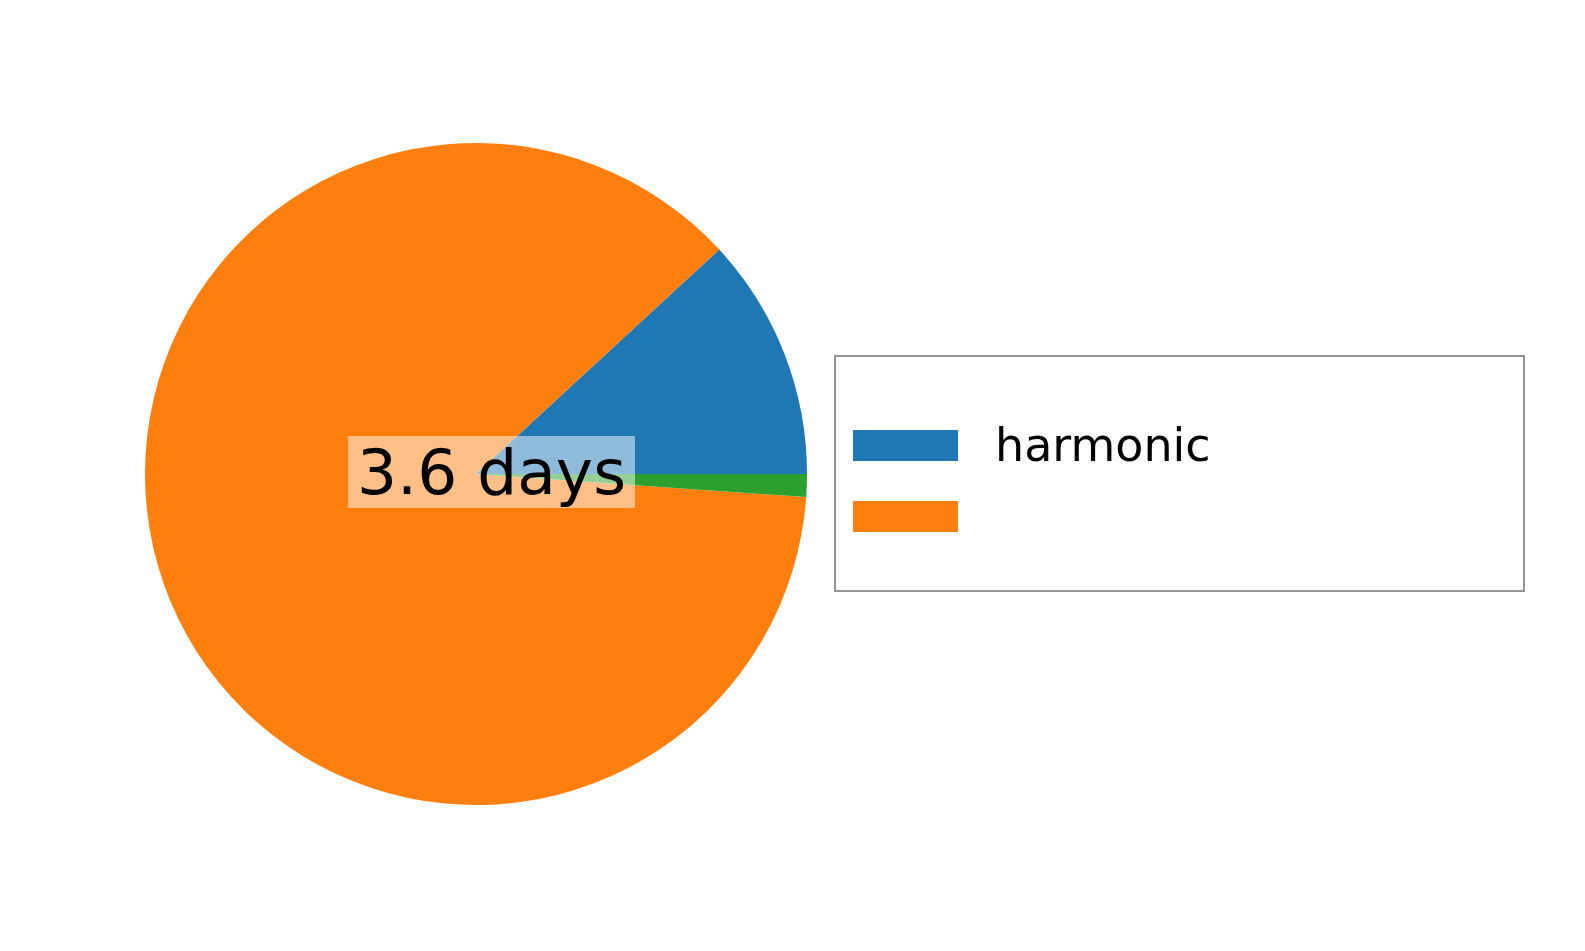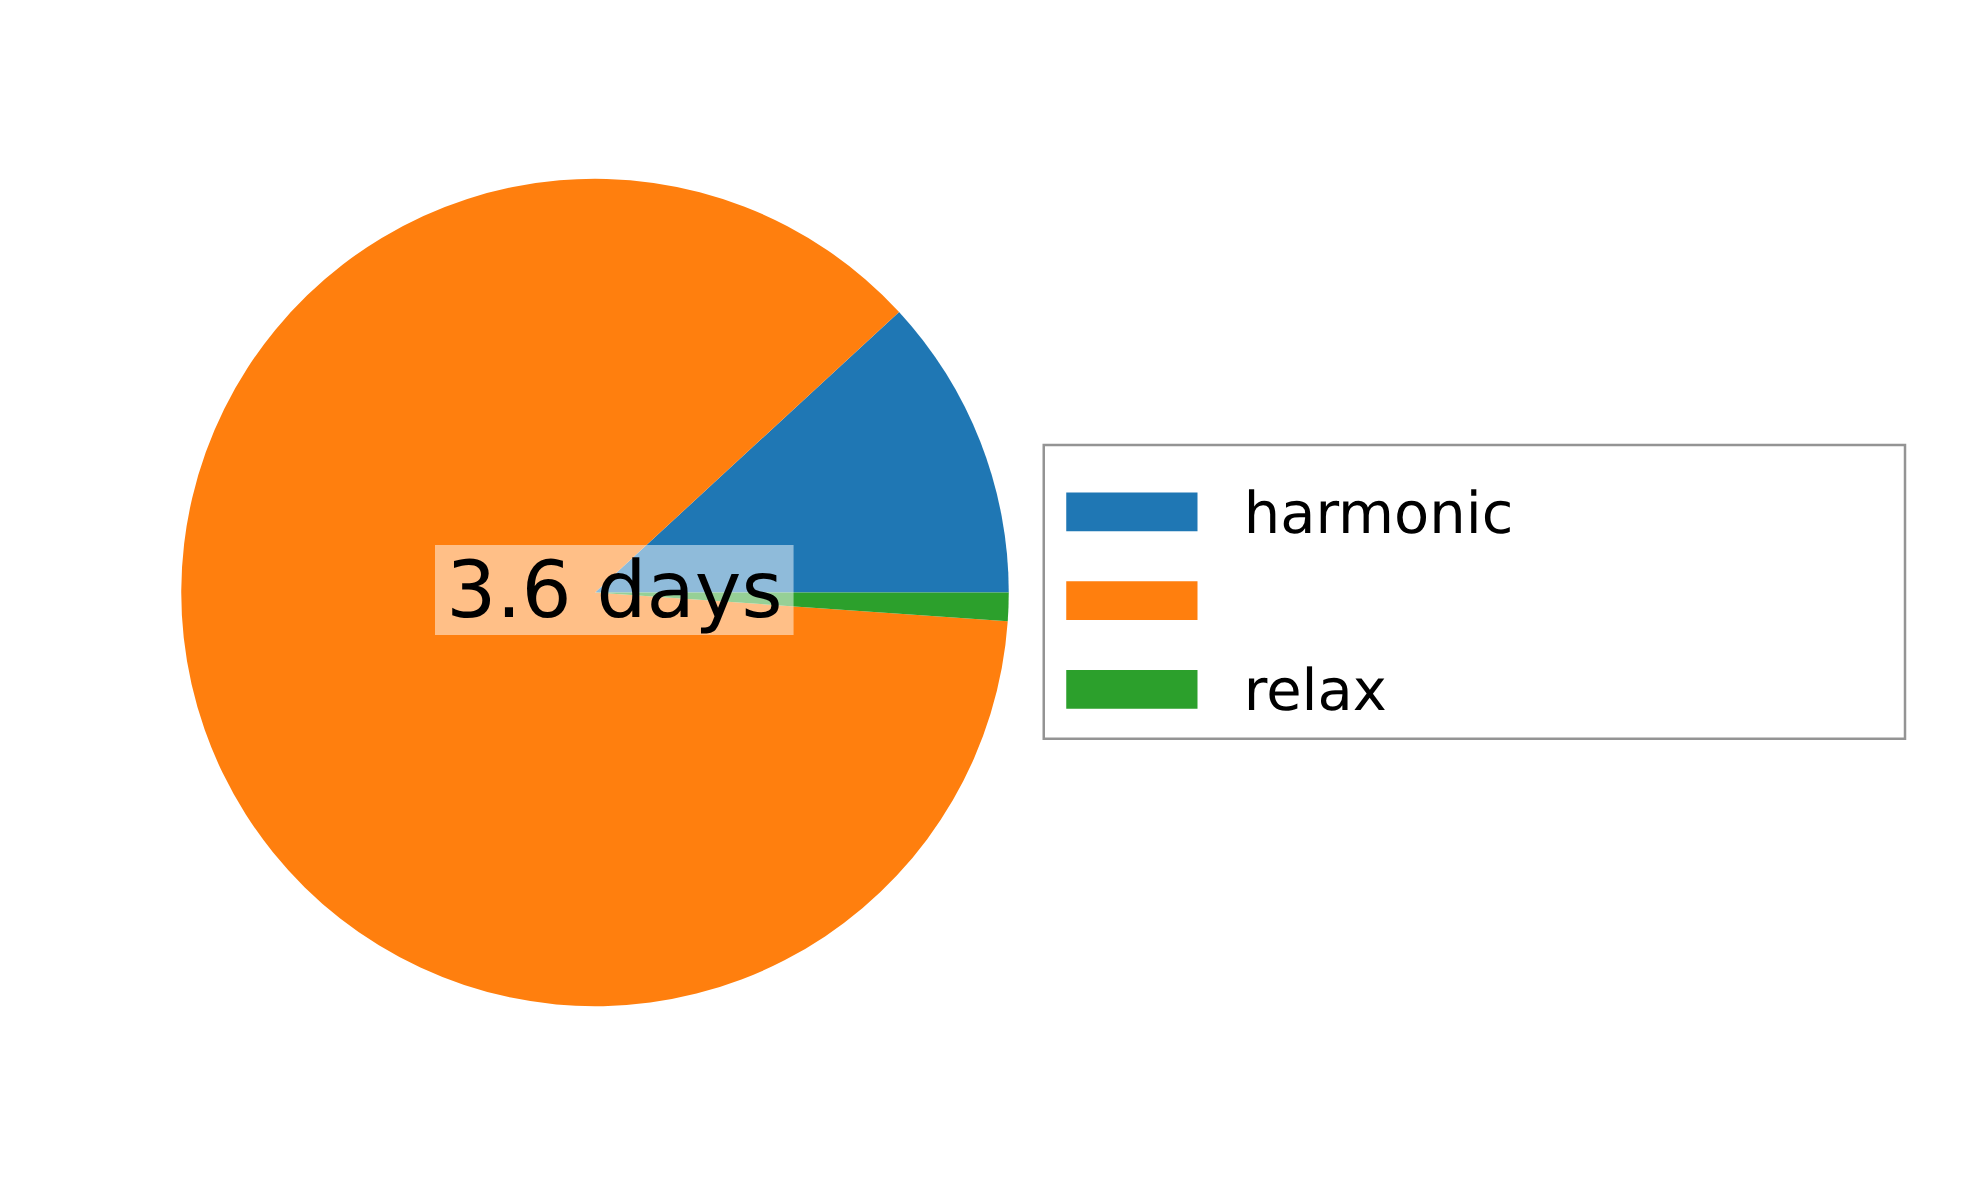--- a/index.html
+++ b/index.html
@@ -119,19 +119,15 @@
 
     <div class="legend-row">
       <span class="legend-swatch" style="background: rgb(31, 119, 180);"></span>
       <span class="legend-text">harmonic</span>
     </div>
 
     <div class="legend-row">
       <span class="legend-swatch" style="background: rgb(255, 127, 14);"></span>
     </div>
 
-    <div class="legend-row">
-      <span class="legend-swatch" style="background: rgb(44, 160, 44);"></span>
-      <span class="legend-text">relax</span>
-    </div>
 
   </div>
 </div>
 
 </body></html>

